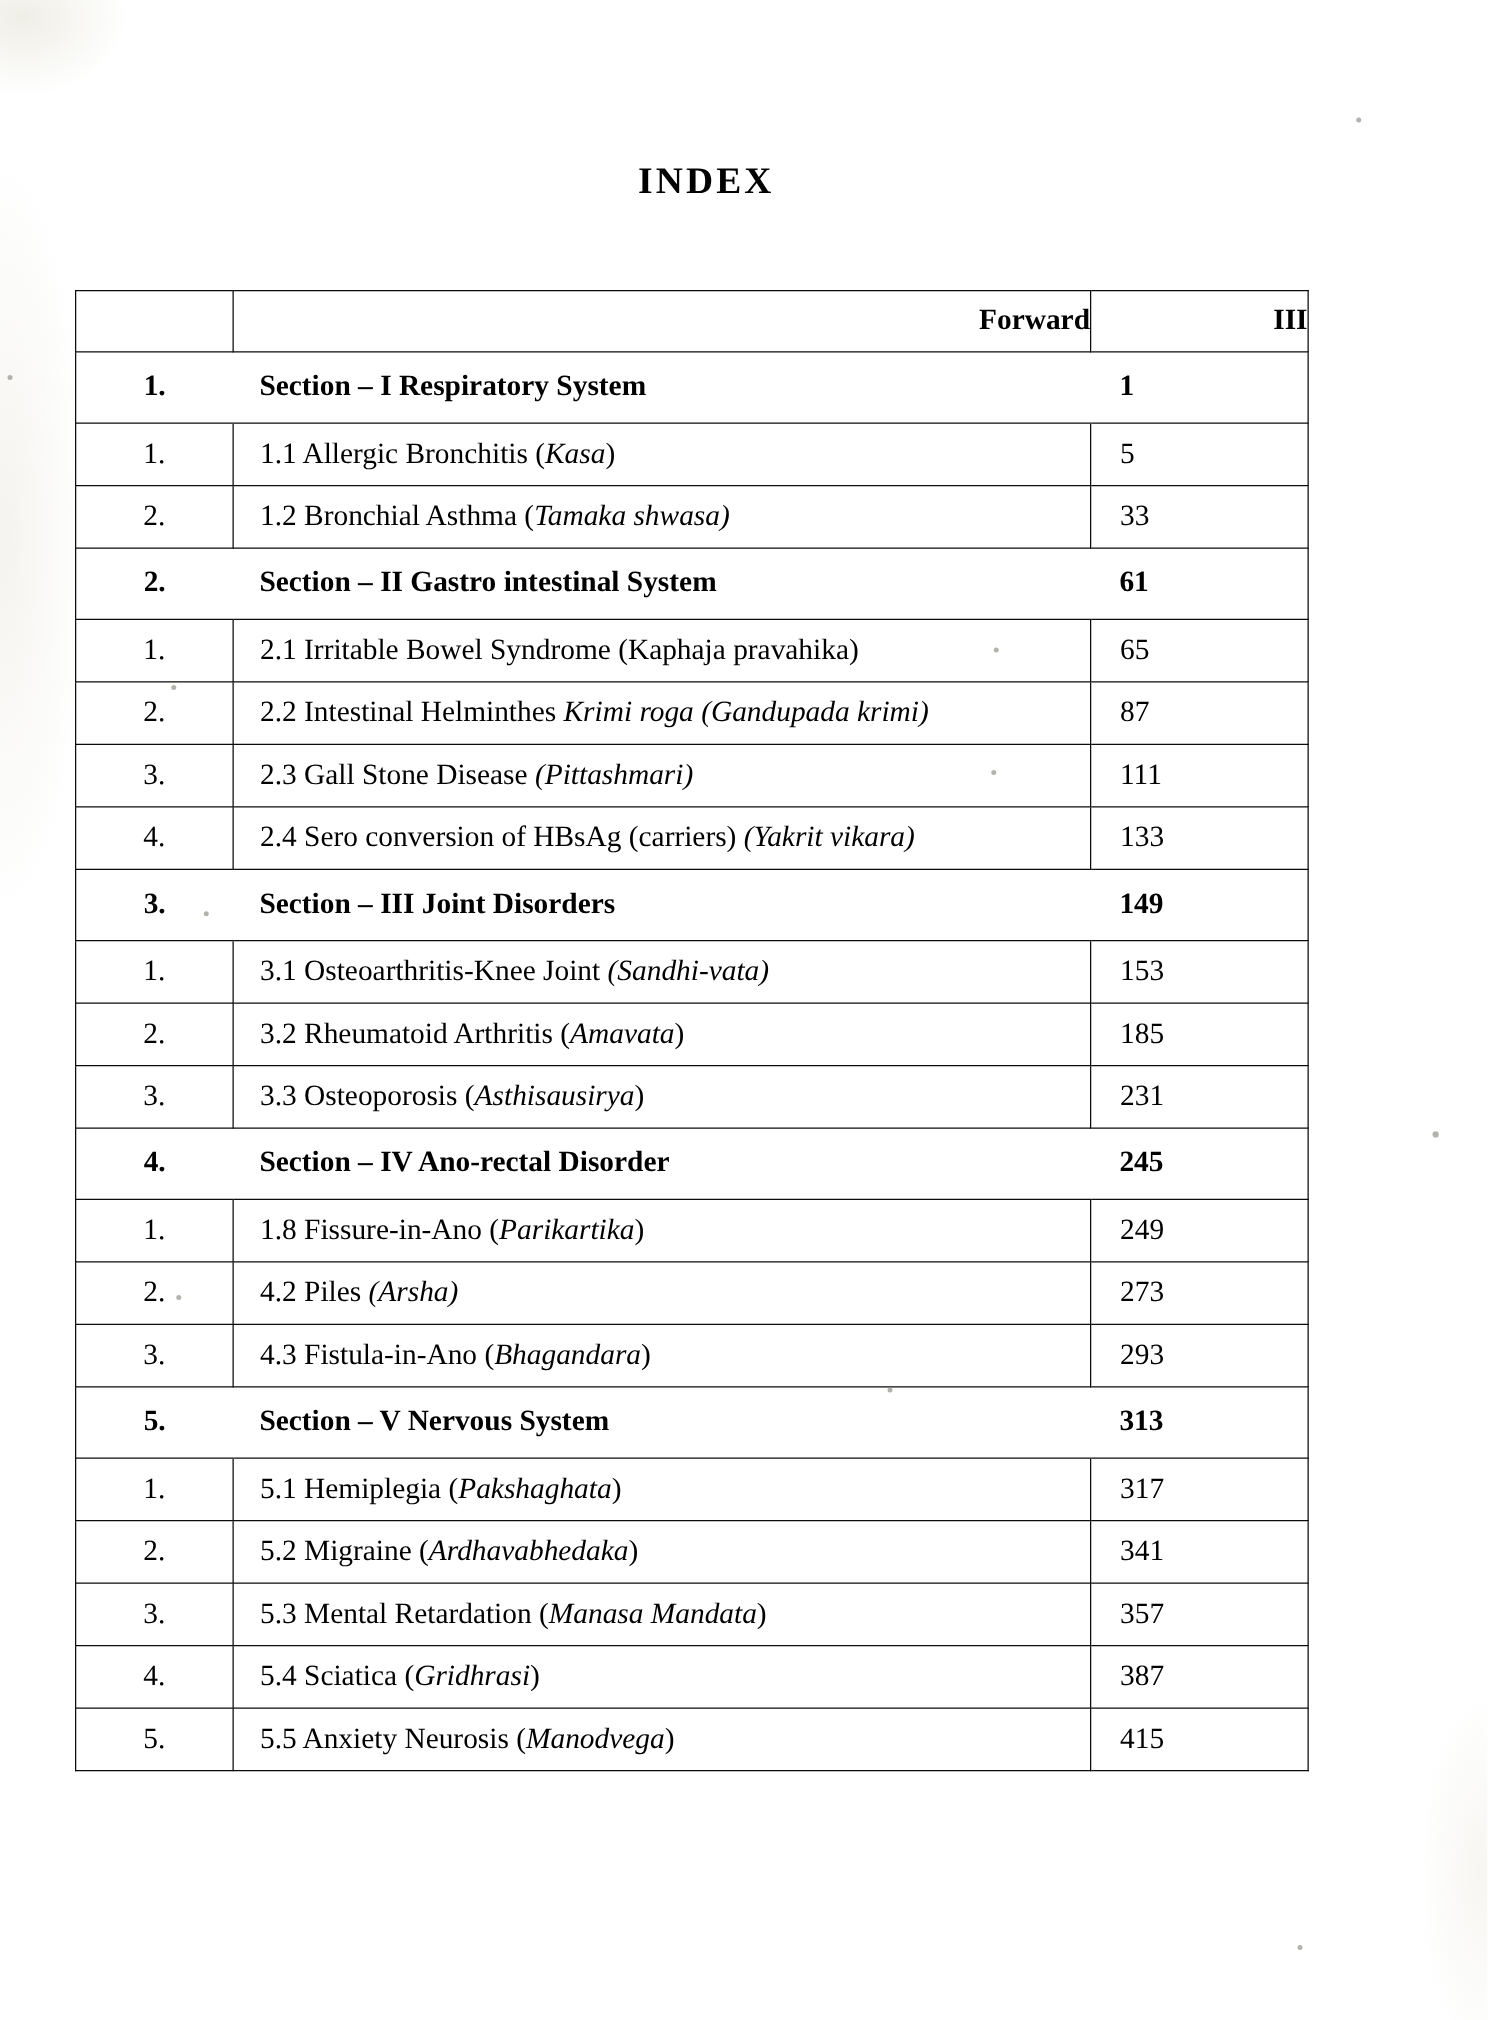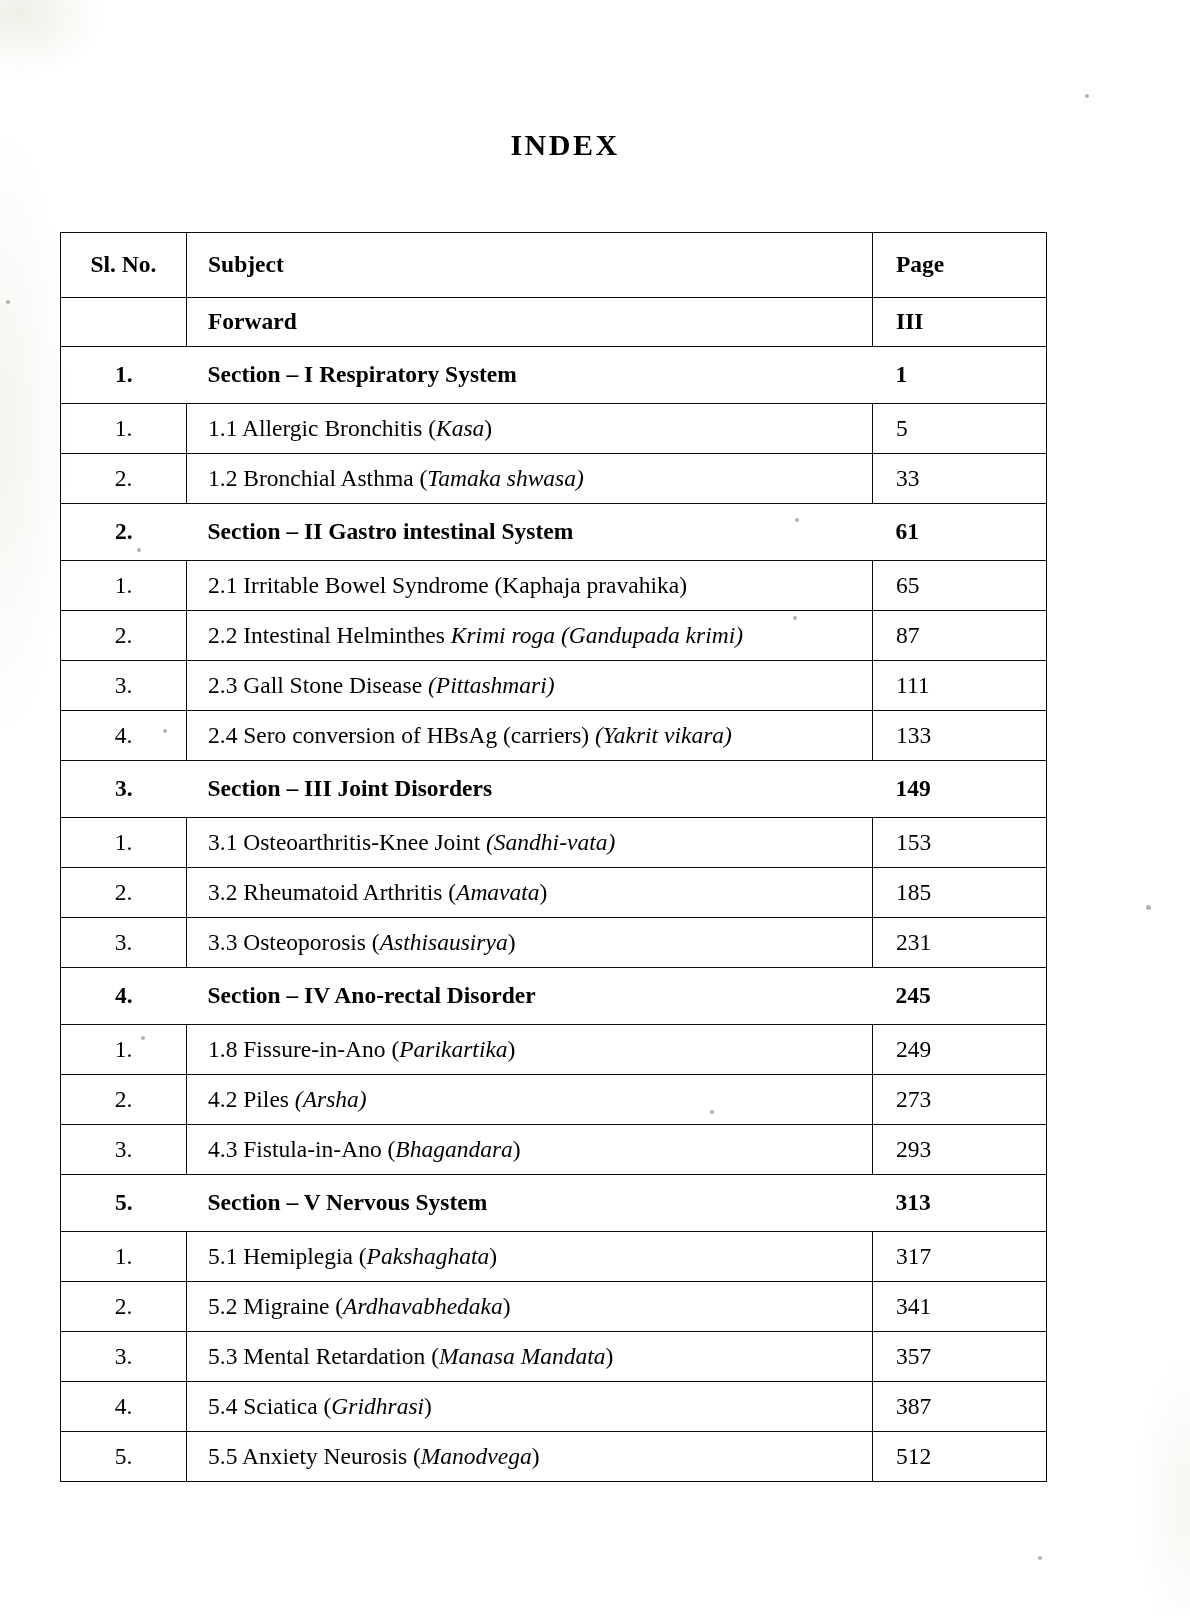--- a/index.html
+++ b/index.html
@@ -86,21 +86,21 @@
   .cell-page {
     padding-left: 23px !important;
     height: 49px;
   }
 
   
   tr.head-row td { height: 64px; font-weight: bold; }
   tr.head-row .cell-sl { font-weight: bold; }
 
   
-  tr.front-row td { height: 48px; font-weight: bold; }
+  tr.front-row td { height: 48px; font-weight: bold; text-align: right; }
 
   
   tr.section-row td {
     height: 56px;
     font-weight: bold;
     border-left: none;
     border-right: none;
   }
   tr.section-row td.cell-sl {
     border-left: 1.6px solid #0b0b0b;
@@ -135,25 +135,20 @@
   <div class="index-title">INDEX</div>
 
   <div class="index-table-wrap">
     <table class="index-table">
       <colgroup>
         <col class="c-sl">
         <col class="c-sub">
         <col class="c-page">
       </colgroup>
       <tbody>
-        <tr class="head-row">
-          <td class="cell-sl">Sl. No.</td>
-          <td class="cell-sub">Subject</td>
-          <td class="cell-page">Page</td>
-        </tr>
       <tr class="front-row">
             <td class="cell-sl"></td>
             <td class="cell-sub"><span>Forward</span></td>
             <td class="cell-page">III</td>
           </tr>
           <tr class="section-row">
             <td class="cell-sl">1.</td>
             <td class="cell-sub"><span>Section – I Respiratory System</span></td>
             <td class="cell-page">1</td>
           </tr>
@@ -253,21 +248,21 @@
             <td class="cell-page">357</td>
           </tr>
           <tr class="entry-row">
             <td class="cell-sl">4.</td>
             <td class="cell-sub"><span>5.4 Sciatica (</span><em class="sans-ital">Gridhrasi</em><span>)</span></td>
             <td class="cell-page">387</td>
           </tr>
           <tr class="entry-row">
             <td class="cell-sl">5.</td>
             <td class="cell-sub"><span>5.5 Anxiety Neurosis (</span><em class="sans-ital">Manodvega</em><span>)</span></td>
-            <td class="cell-page">512</td>
+            <td class="cell-page">415</td>
           </tr>
         </tbody>
     </table>
   </div>
 
   <div class="speck" style="left:137px; top:548px; width:4px; height:4px;"></div>
   <div class="speck" style="left:141px; top:1036px; width:4px; height:4px;"></div>
   <div class="speck" style="left:163px; top:729px; width:4px; height:4px;"></div>
   <div class="speck" style="left:793px; top:616px; width:4px; height:4px;"></div>
   <div class="speck" style="left:795px; top:518px; width:4px; height:4px;"></div>

